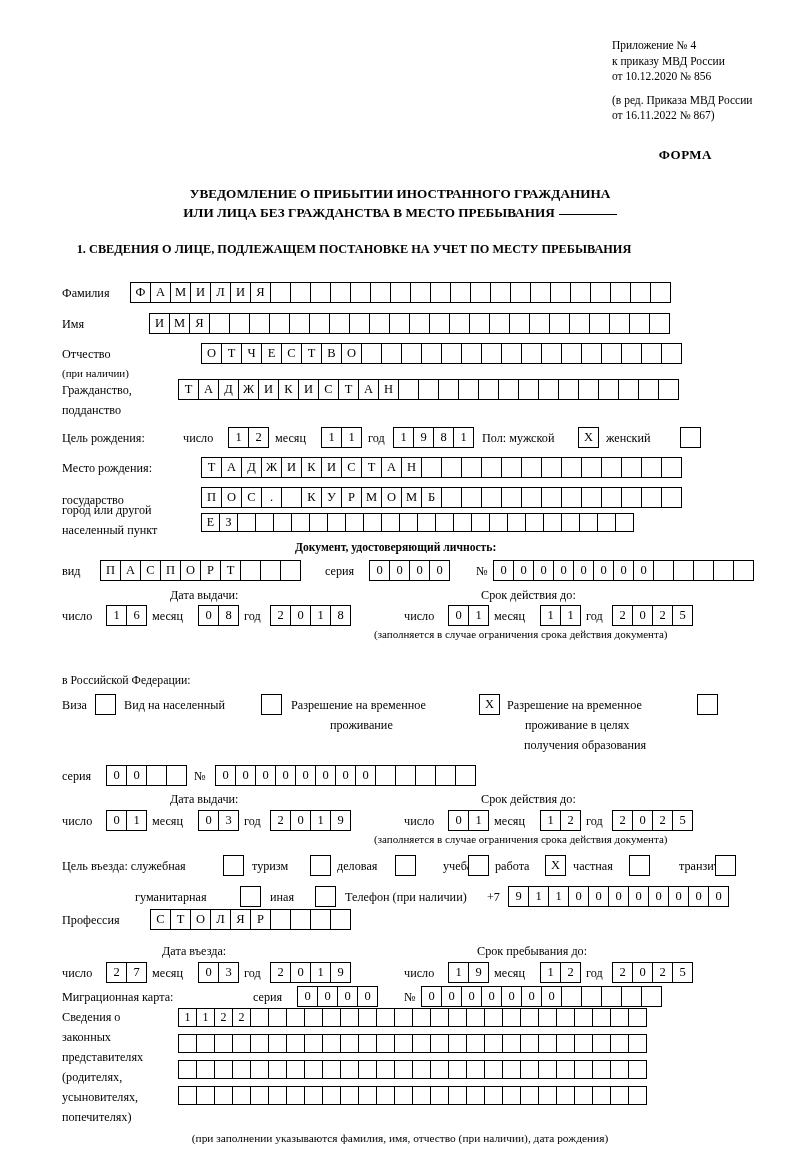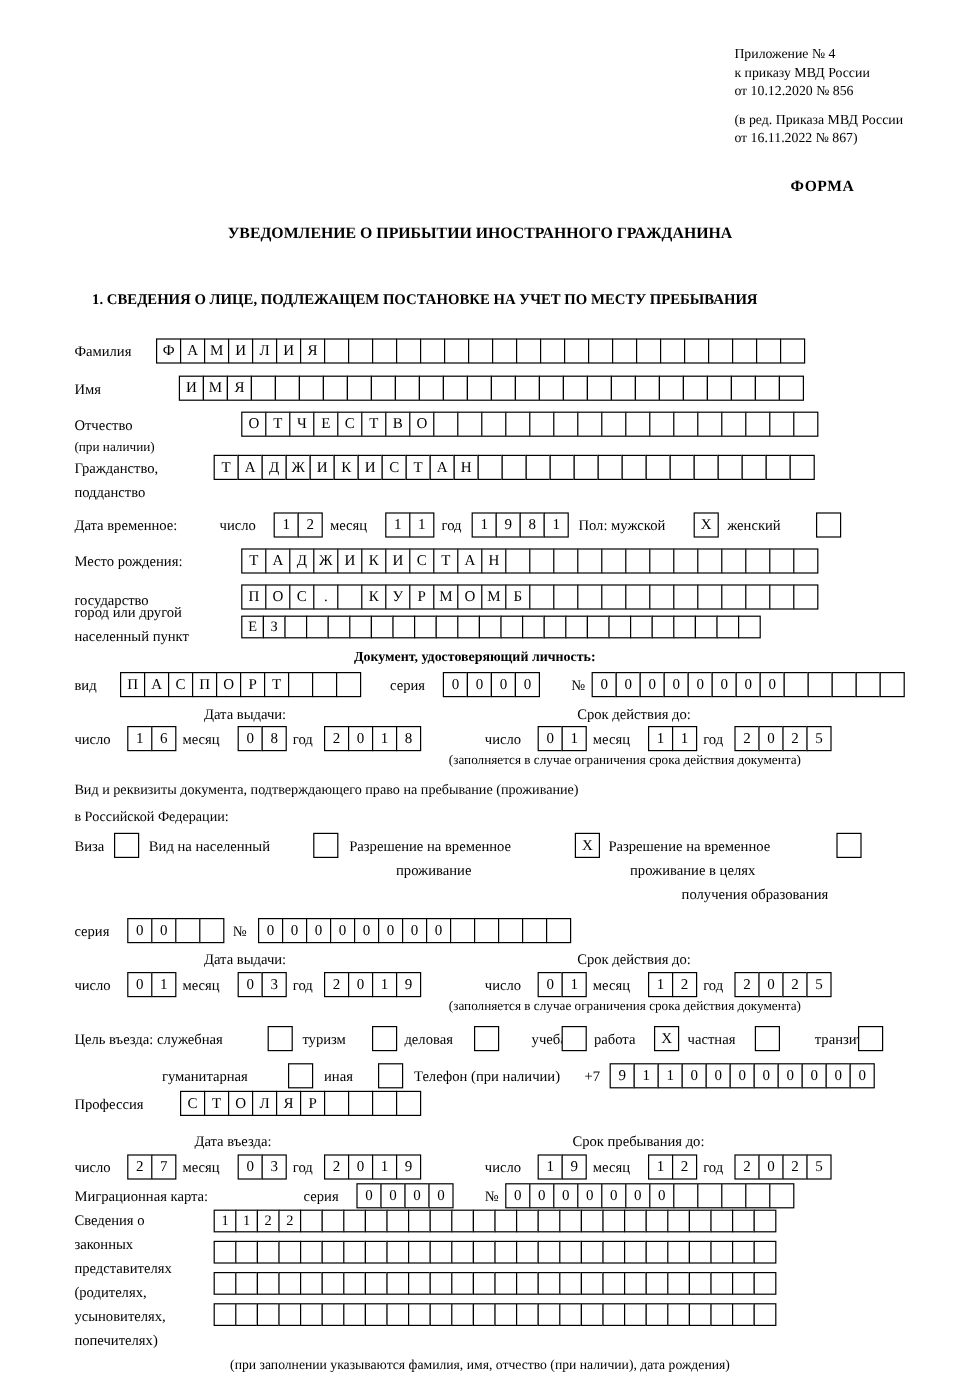--- a/index.html
+++ b/index.html
@@ -126,20 +126,23 @@
     <div class="line">к приказу МВД России</div>
     <div class="line">от 10.12.2020 № 856</div>
     <div class="header-gap"></div>
     <div class="line">(в ред. Приказа МВД России</div>
     <div class="line">от 16.11.2022 № 867)</div>
   </div>
   <div class="forma">ФОРМА</div>
 
   <div class="title">
     <div>УВЕДОМЛЕНИЕ О ПРИБЫТИИ ИНОСТРАННОГО ГРАЖДАНИНА</div>
+    <div>
+      <span class="l2">ИЛИ ЛИЦА БЕЗ ГРАЖДАНСТВА В МЕСТО ПРЕБЫВАНИЯ</span><span class="title-underline"></span>
+    </div>
   </div>
 
   <div class="section-title">1. СВЕДЕНИЯ О ЛИЦЕ, ПОДЛЕЖАЩЕМ ПОСТАНОВКЕ НА УЧЕТ ПО МЕСТУ ПРЕБЫВАНИЯ</div>
 
   <div class="frm" style="top:286px;left:62px;">Фамилия</div>
   <div class="cells" id="row-surname" style="top:282px;left:130px;">
       <div class="cell">Ф</div>
       <div class="cell">А</div>
       <div class="cell">М</div>
       <div class="cell">И</div>
@@ -250,21 +253,21 @@
       <div class="cell"></div>
       <div class="cell"></div>
       <div class="cell"></div>
       <div class="cell"></div>
       <div class="cell"></div>
       <div class="cell"></div>
       <div class="cell"></div>
       <div class="cell"></div>
     </div>
 
-  <div class="frm" style="top:431px;left:62px;">Дата временное:</div>
+  <div class="frm" style="top:431px;left:62px;">Цель рождения:</div>
   <div class="frm" style="top:431px;left:183px;">число</div>
   <div class="cells" id="bd-day" style="top:427px;left:228px;">
       <div class="cell">1</div>
       <div class="cell">2</div>
     </div>
   <div class="frm" style="top:431px;left:275px;">месяц</div>
   <div class="cells" id="bd-month" style="top:427px;left:321px;">
       <div class="cell">1</div>
       <div class="cell">1</div>
     </div>
@@ -435,33 +438,32 @@
   <div class="frm" style="top:609px;left:586px;">год</div>
   <div class="cells" id="dv-year" style="top:605px;left:612px;">
       <div class="cell">2</div>
       <div class="cell">0</div>
       <div class="cell">2</div>
       <div class="cell">5</div>
     </div>
 
   <div class="frm small" style="top:628px;left:374px;">(заполняется в случае ограничения срока действия документа)</div>
 
-  <div class="frm" style="top:651px;left:62px;font-size:11.8px;">Вид и реквизиты документа, подтверждающего право на пребывание (проживание)</div>
   <div class="frm" style="top:673px;left:62px;font-size:11.8px;">в Российской Федерации:</div>
 
   <div class="frm" style="top:698px;left:62px;">Виза</div>
   <div class="box" style="top:694px;left:95px;"></div>
   <div class="frm" style="top:698px;left:124px;">Вид на населенный</div>
   <div class="box" style="top:694px;left:261px;"></div>
   <div class="frm" style="top:698px;left:291px;">Разрешение на временное</div>
   <div class="frm" style="top:718px;left:330px;">проживание</div>
   <div class="box" style="top:694px;left:479px;">X</div>
   <div class="frm" style="top:698px;left:507px;">Разрешение на временное</div>
   <div class="frm" style="top:718px;left:525px;">проживание в целях</div>
-  <div class="frm" style="top:738px;left:524px;margin-left:44px;">получения образования</div>
+  <div class="frm" style="top:738px;left:524px;">получения образования</div>
   <div class="box" style="top:694px;left:697px;"></div>
 
   <div class="frm" style="top:769px;left:62px;">серия</div>
   <div class="cells" id="pm-series" style="top:765px;left:106px;">
       <div class="cell">0</div>
       <div class="cell">0</div>
       <div class="cell"></div>
       <div class="cell"></div>
     </div>
   <div class="frm" style="top:769px;left:194px;">№</div>

